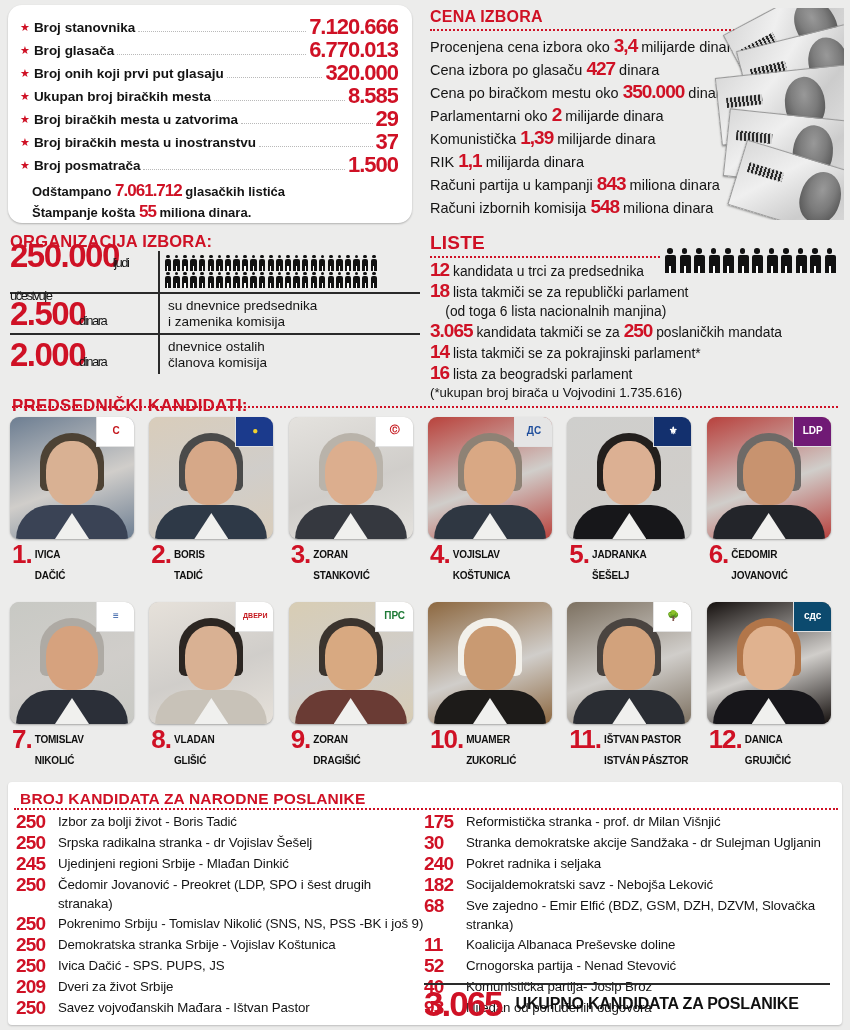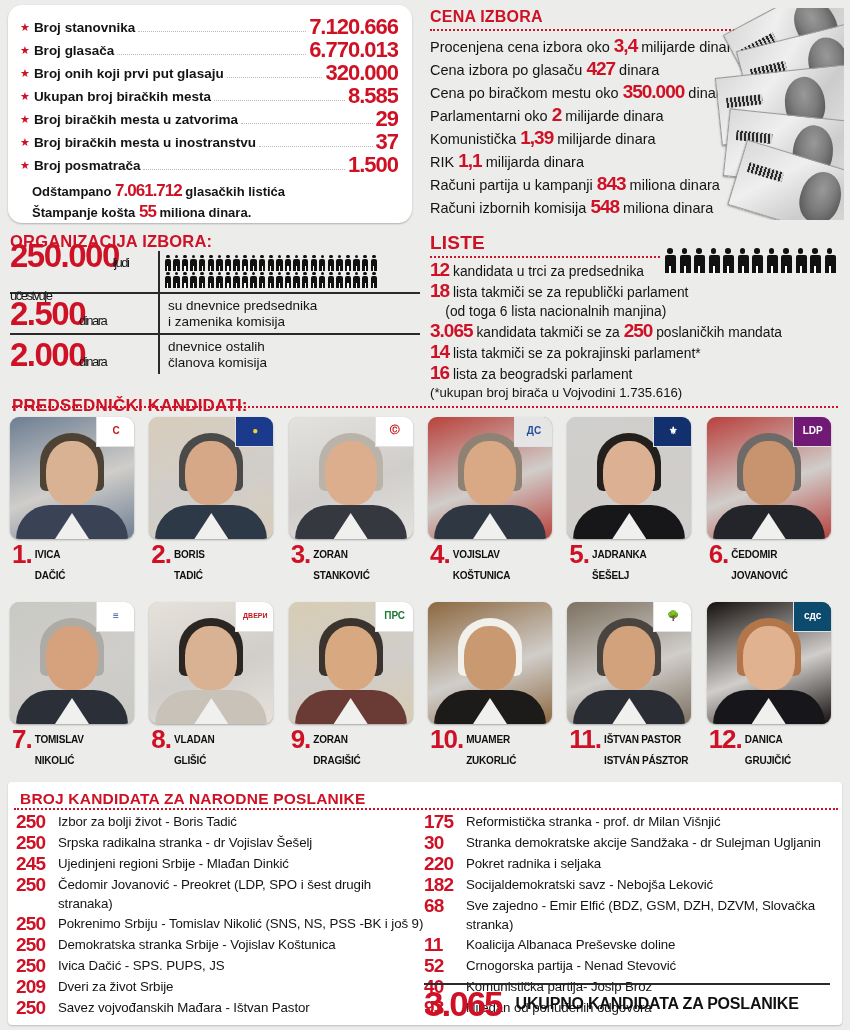--- a/index.html
+++ b/index.html
@@ -961,21 +961,21 @@
   <div class="party-col" id="col-right">
       <div class="party-row">
         <span class="party-num">175</span>
         <span class="party-name">Reformistička stranka - prof. dr Milan Višnjić</span>
       </div>
       <div class="party-row">
         <span class="party-num">30</span>
         <span class="party-name">Stranka demokratske akcije Sandžaka - dr Sulejman Ugljanin</span>
       </div>
       <div class="party-row">
-        <span class="party-num">220</span>
+        <span class="party-num">240</span>
         <span class="party-name">Pokret radnika i seljaka</span>
       </div>
       <div class="party-row">
         <span class="party-num">182</span>
         <span class="party-name">Socijaldemokratski savz - Nebojša Leković</span>
       </div>
       <div class="party-row">
         <span class="party-num">68</span>
         <span class="party-name">Sve zajedno - Emir Elfić (BDZ, GSM, DZH, DZVM, Slovačka stranka)</span>
       </div>

